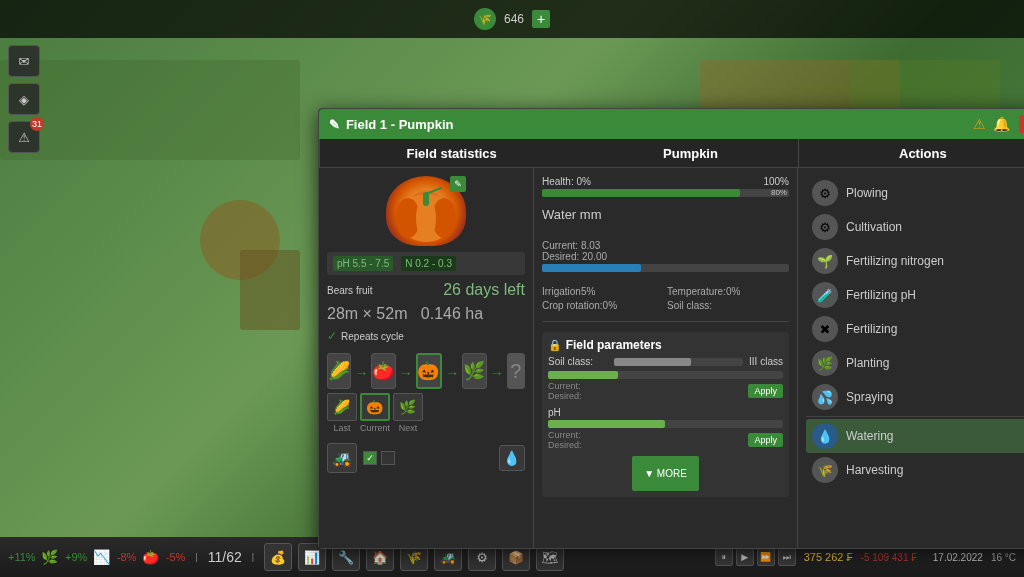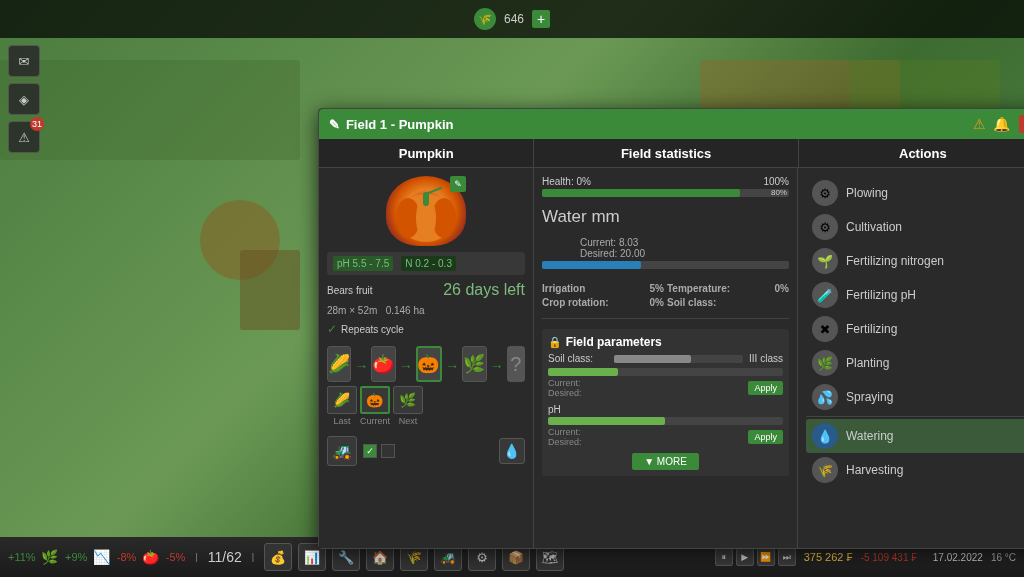--- a/index.html
+++ b/index.html
@@ -209,21 +209,21 @@
       display: flex;
       justify-content: space-between;
       align-items: center;
     }
 
     .bears-label { color: #ccc; font-size: 10px; }
     .days-left { color: #7dbb7d; font-size: 16px; }
 
     .field-dims {
       color: #aaa;
-      font-size: 10px;
+      font-size: 16px;
     }
 
     .repeat-cycle {
       display: flex;
       align-items: center;
       gap: 4px;
       color: #ccc;
       font-size: 10px;
     }
 
@@ -340,36 +340,34 @@
     .progress-label {
       position: absolute;
       right: 2px;
       top: 0;
       font-size: 8px;
       color: #ccc;
       line-height: 8px;
     }
 
     .water-section { margin: 2px 0; }
-    .water-title { color: #ccc; font-size: 17px; margin-bottom: 10px; }
-    .water-values { color: #aaa; font-size: 10px; margin-left: 38px; }
+    .water-title { color: #ccc; font-size: 13px; margin-bottom: 18px; }
+    .water-values { color: #aaa; font-size: 10px; }
 
     .stats-grid {
       display: grid;
       grid-template-columns: 1fr 1fr;
       gap: 3px;
       margin: 4px 0;
     }
 
     .stat-item {
       display: flex;
-      justify-content: space-between;
       color: #aaa;
       font-size: 10px;
-      font-weight: bold;
     }
 
     .soil-section {
       background: #333;
       border-radius: 3px;
       padding: 6px;
       margin-top: 4px;
     }
 
     .soil-title {
@@ -401,21 +399,21 @@
       padding: 2px 6px;
       border-radius: 2px;
       cursor: pointer;
     }
 
     .more-btn {
       background: #3a8a3a;
       color: white;
       border: none;
       font-size: 10px;
-      padding: 3px 12px;
+      padding: 12px 12px;
       border-radius: 2px;
       cursor: pointer;
       display: flex;
       align-items: center;
       gap: 4px;
       margin: 4px auto 0;
     }
 
     
     .panel-right {
@@ -631,25 +629,25 @@
       <span>Field 1 - Pumpkin</span>
     </div>
     <div class="dialog-title-right">
       <span class="btn-warning">⚠</span>
       <span class="btn-bell">🔔</span>
       <button class="btn-close">✕</button>
     </div>
   </div>
 
   <div style="display:flex; background:#252525; border-bottom:1px solid #444;">
+    <div style="width:265px; text-align:center; padding:5px 0; border-left:1px solid #444;">
+      <span style="color:white;font-size:13px;font-weight:bold;">Field statistics</span>
+    </div>
     <div style="width:215px; text-align:center; padding:5px 0;">
       <span style="color:white;font-size:13px;font-weight:bold;">Pumpkin</span>
-    </div>
-    <div style="width:265px; text-align:center; padding:5px 0; border-left:1px solid #444;">
-      <span style="color:white;font-size:13px;font-weight:bold;">Field statistics</span>
     </div>
     <div style="width:250px; text-align:center; padding:5px 0; border-left:1px solid #444;">
       <span style="color:white;font-size:13px;font-weight:bold;">Actions</span>
     </div>
   </div>
 
   <div class="dialog-body">
 
     <div class="panel-left">
 

